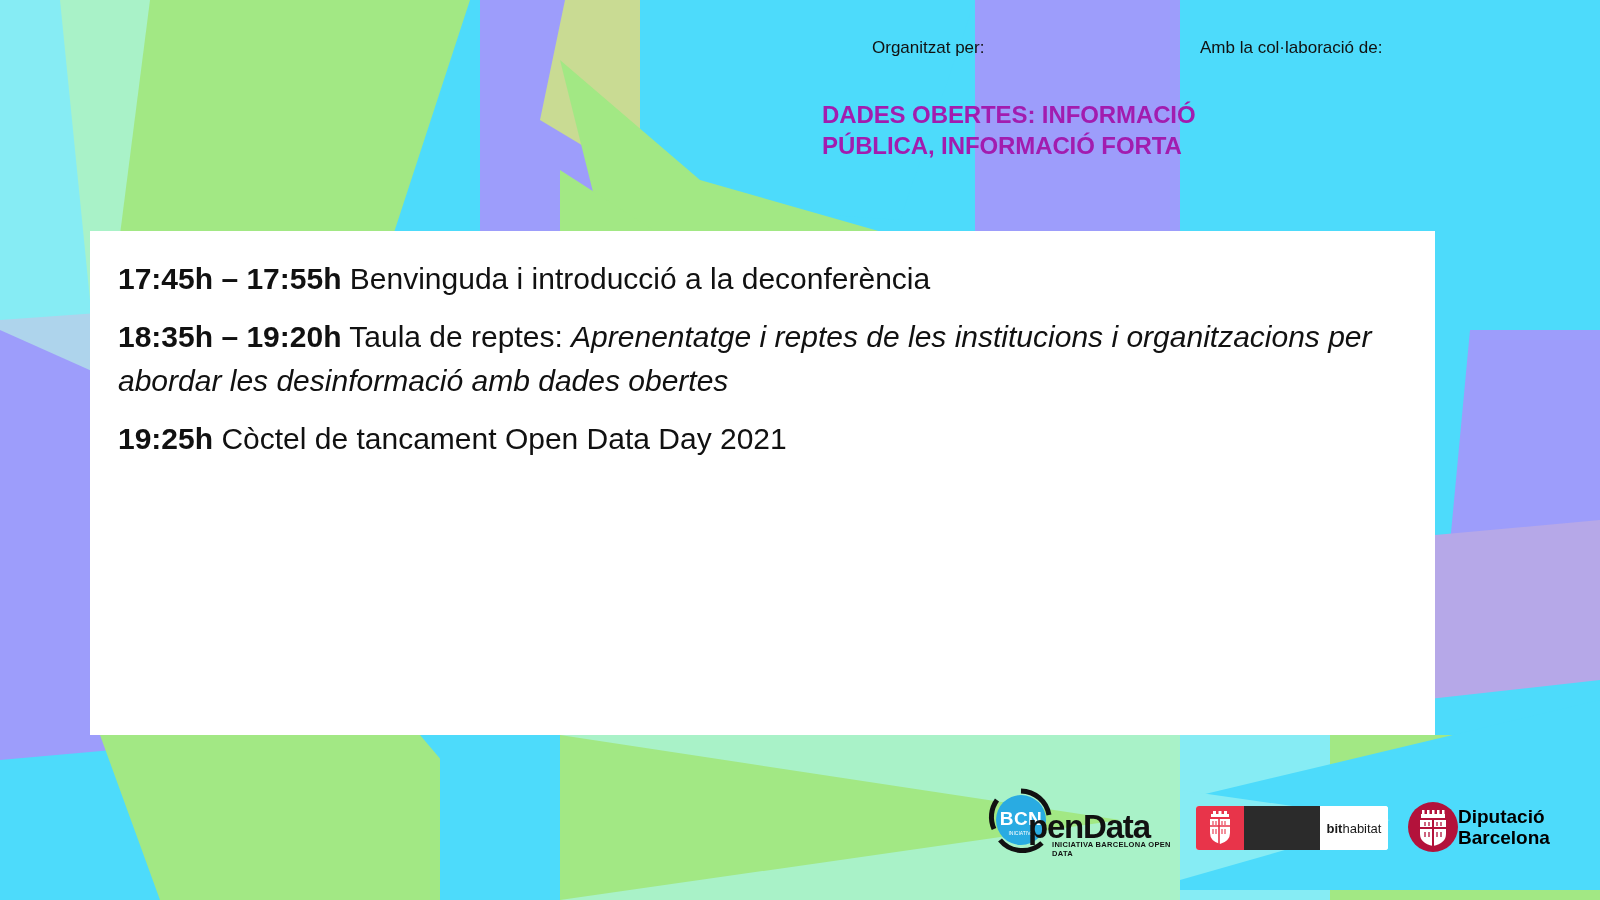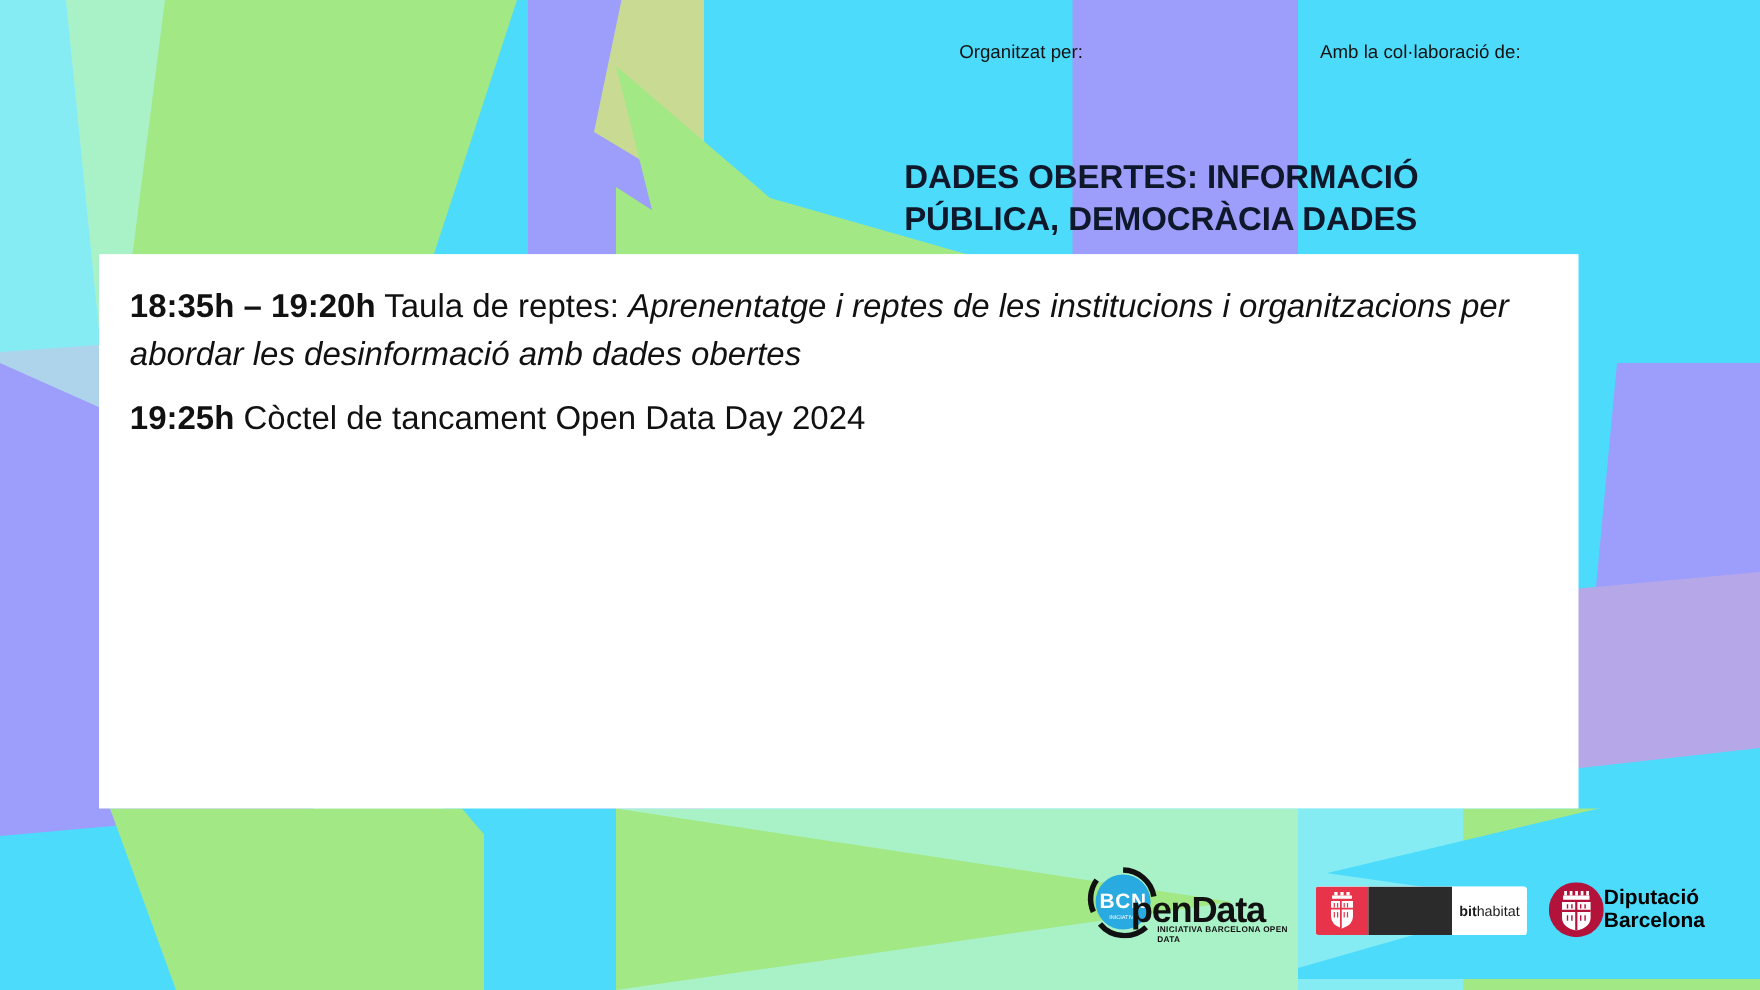--- a/index.html
+++ b/index.html
@@ -44,27 +44,26 @@
     line-height: 1;
     white-space: nowrap;
     font-family: "Liberation Sans", sans-serif;
     transform: scaleX(0.96);
   }
   .subtitle {
     position: absolute;
     left: 822px;
     top: 100px;
     width: 560px;
-    color: #0f172a;
-    font-size: 30px;
+    color: #a21caf;
+    font-size: 24px;
     font-weight: bold;
     line-height: 1.28;
     letter-spacing: -0.1px;
     font-family: "Liberation Sans", sans-serif;
-    margin-top: 43px;
   }
   .subtitle span { display: block; white-space: nowrap; }
 
   
   .panel {
     position: absolute;
     left: 90px;
     top: 231px;
     width: 1345px;
     height: 504px;
@@ -232,36 +231,39 @@
     <polygon points="1330,735 1600,735 1600,900 1330,900" fill="#A2E884"></polygon>
     <polygon points="1330,760 1600,880 1600,900 1330,900" fill="#A2E884"></polygon>
     <polygon points="1300,790 1600,690 1600,880 1300,880" fill="#4DDBFB" opacity="0"></polygon>
     <polygon points="1180,800 1600,700 1600,890 1180,890" fill="#4DDBFB"></polygon>
     <polygon points="1180,790 1390,820 1180,880" fill="#86ECF4"></polygon>
   </svg>
 
 
   <div class="subtitle">
     <span>DADES OBERTES: INFORMACIÓ</span>
-    <span>PÚBLICA, DEMOCRÀCIA DADES</span>
+    <span>PÚBLICA, INFORMACIÓ FORTA</span>
   </div>
 
   <div class="panel">
     <div class="agenda">
 
 
+      <div class="agenda-item">
+        <span class="t">17:45h – 17:55h</span><span class="d"> Benvinguda i introducció a la deconferència</span><span class="em"></span>
+      </div>
 
 
       <div class="agenda-item">
         <span class="t">18:35h – 19:20h</span><span class="d"> Taula de reptes: </span><span class="em">Aprenentatge i reptes de les institucions i organitzacions per abordar les desinformació amb dades obertes</span>
       </div>
 
 
       <div class="agenda-item">
-        <span class="t">19:25h</span><span class="d"> Còctel de tancament Open Data Day 2024</span><span class="em"></span>
+        <span class="t">19:25h</span><span class="d"> Còctel de tancament Open Data Day 2021</span><span class="em"></span>
       </div>
 
     </div>
   </div>
 
   <div class="credit-block org-block">
     <span class="credit-label">Organitzat per:</span>
   </div>
 
   <div class="credit-block collab-block">

